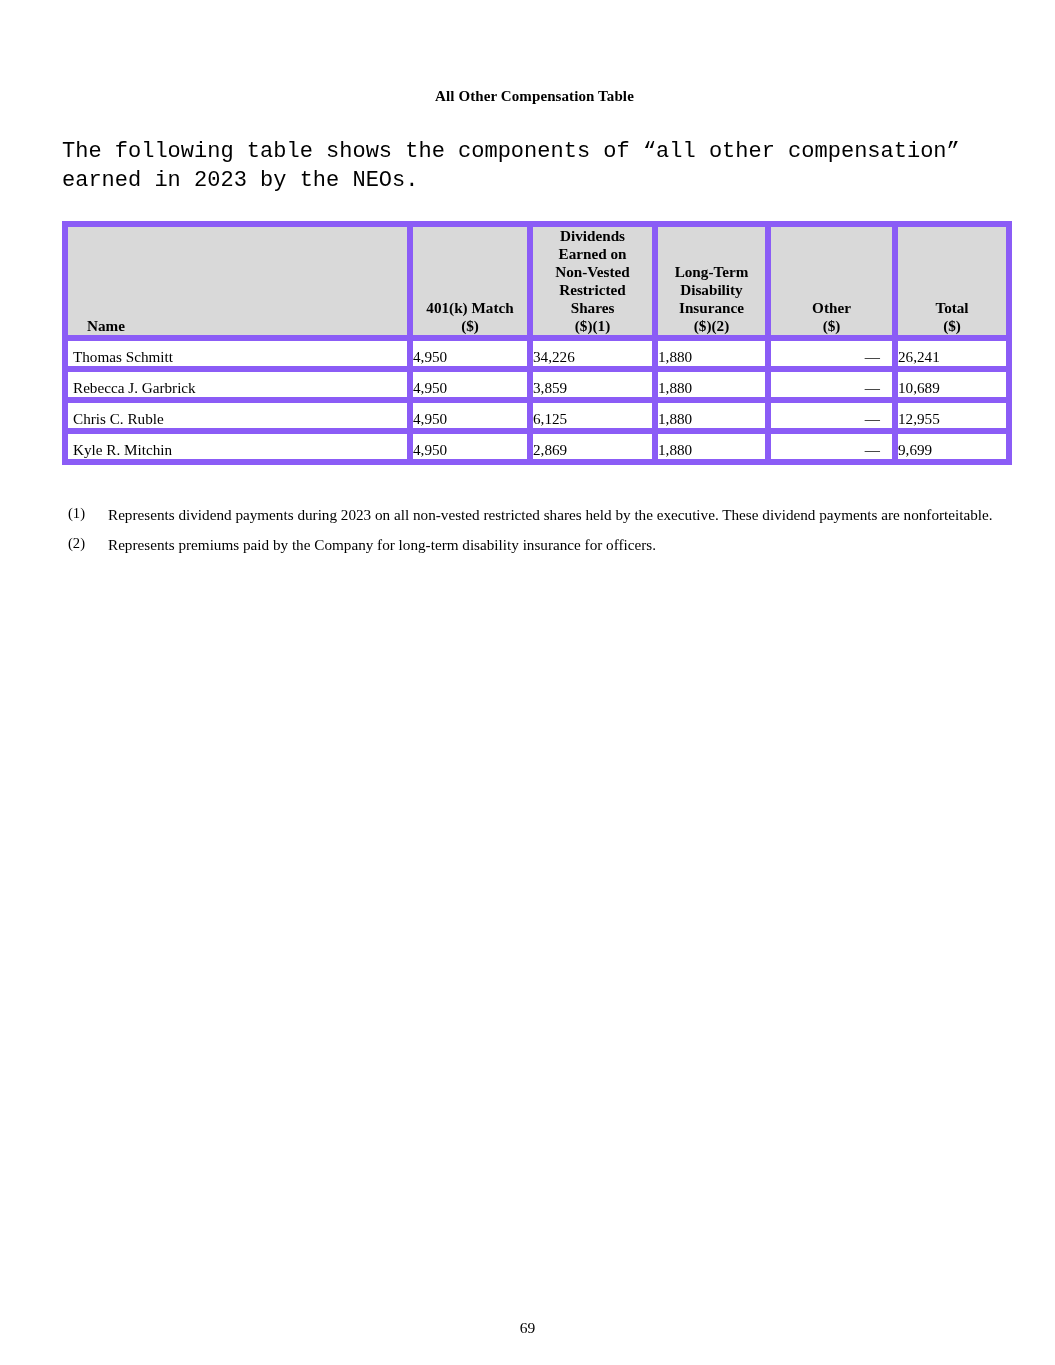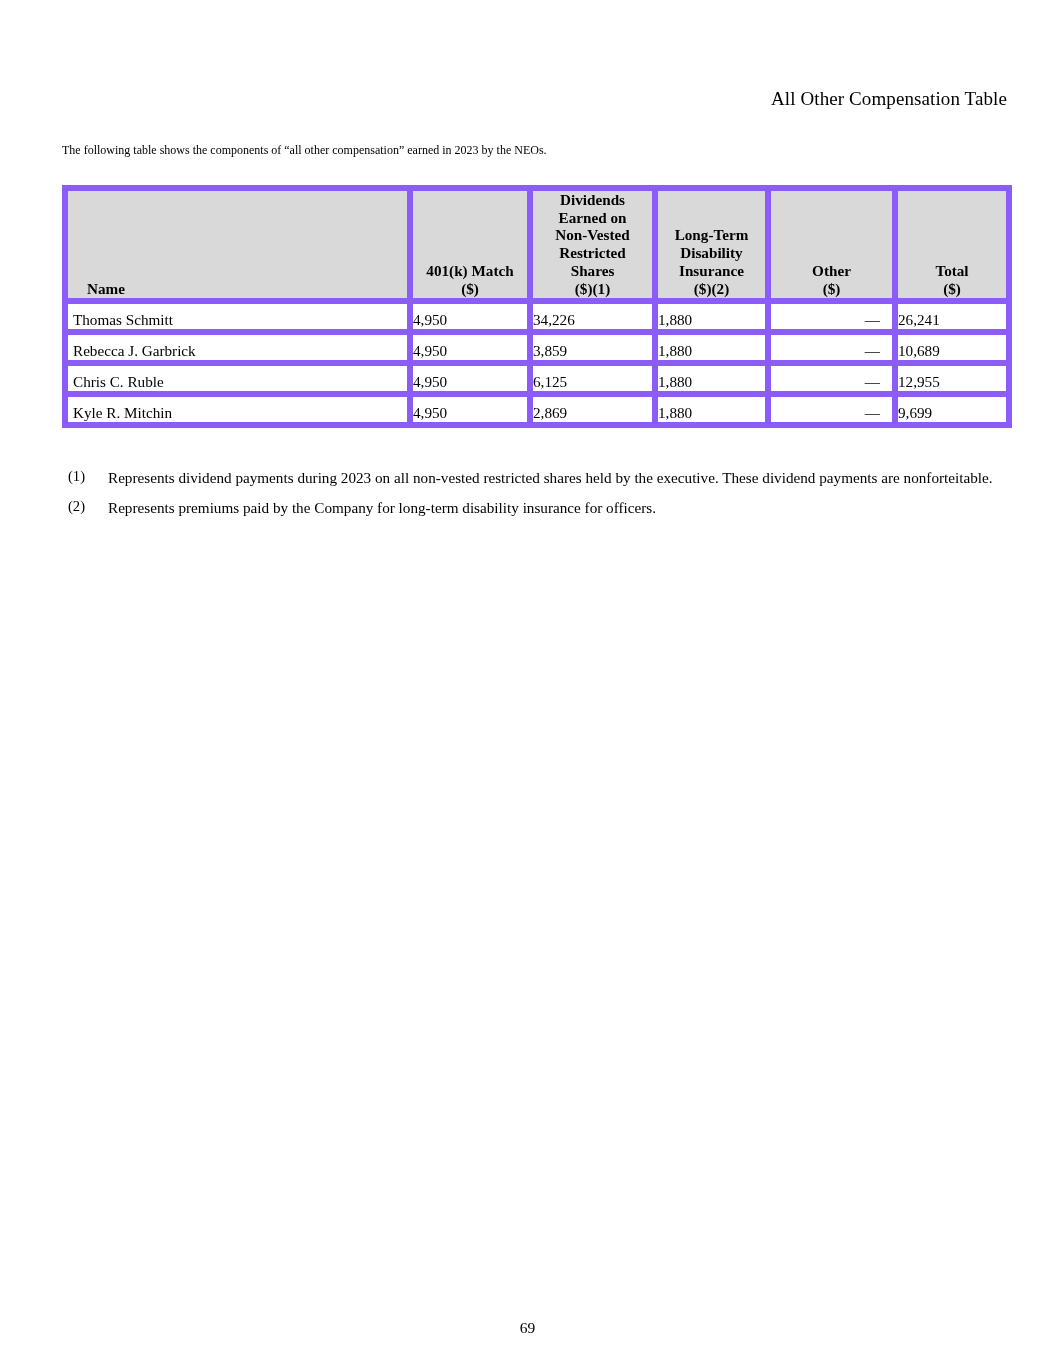--- a/index.html
+++ b/index.html
@@ -15,32 +15,33 @@
     position: relative;
   }
   .page {
     width: 1055px;
     min-height: 1365px;
     box-sizing: border-box;
     padding: 80px 48px 40px 62px;
     position: relative;
   }
   .doc-title {
-    text-align: right;
-    font-weight: normal;
-    font-size: 19px;
+    text-align: center;
+    font-weight: bold;
+    font-size: 15px;
     margin: 0 0 0 0;
     padding-top: 8px;
     letter-spacing: 0.1px;
   }
   .intro-para {
-    font-size: 12px;
+    font-size: 22px;
     margin-top: 33px;
     margin-bottom: 0;
     line-height: 1.3;
+    font-family: Liberation Mono, monospace;
   }
   table.comp-table {
     border-collapse: collapse;
     width: 944px;
     margin-top: 26px;
     table-layout: fixed;
     font-size: 15.2px;
   }
   table.comp-table th,
   table.comp-table td {

